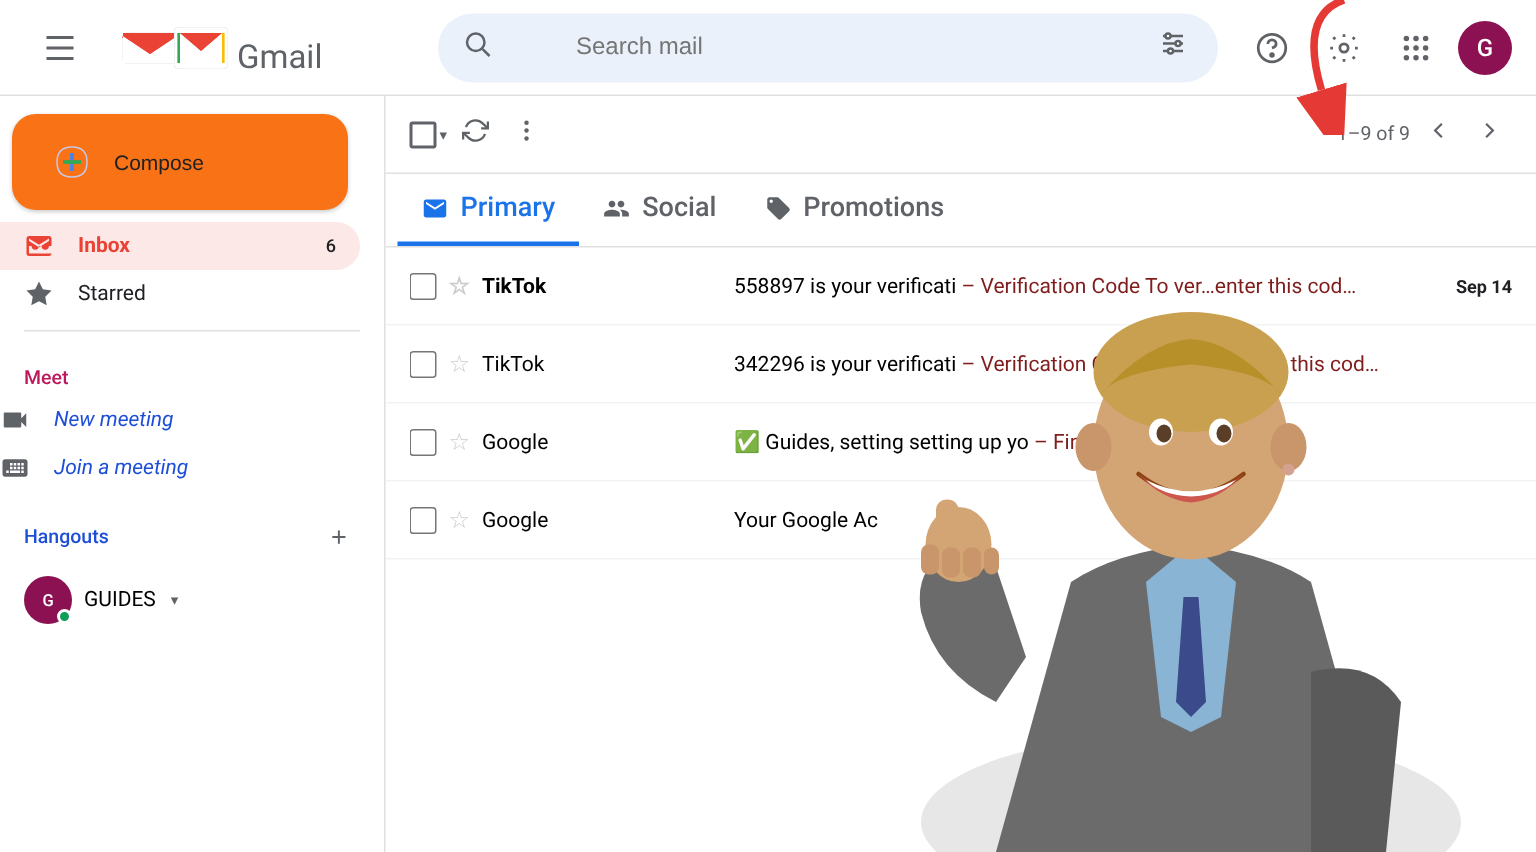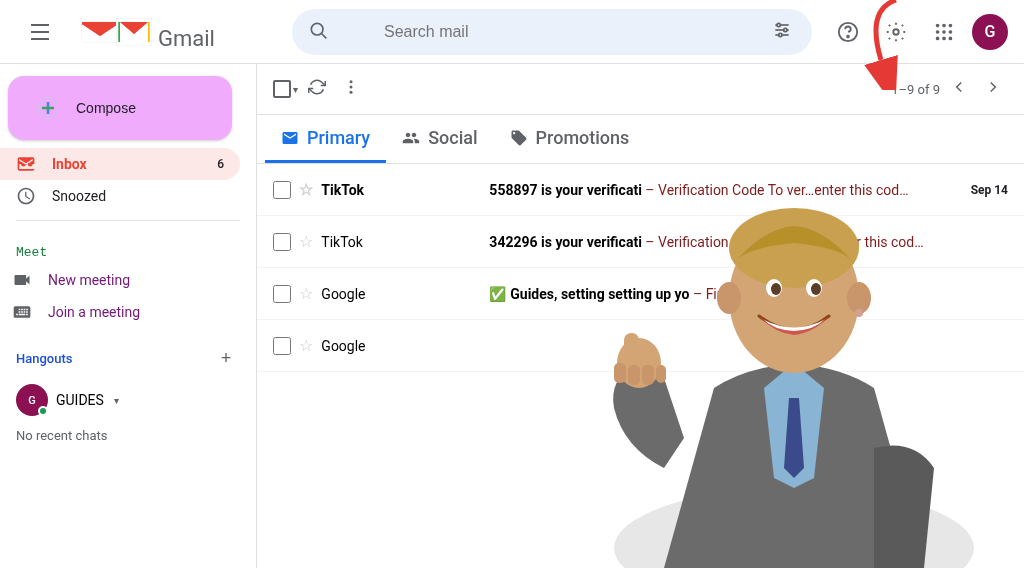--- a/index.html
+++ b/index.html
@@ -42,47 +42,47 @@
     }
 
     
     .layout { display: flex; height: calc(568px - 64px); }
 
     
     .sidebar { width: 256px; padding: 8px 0; overflow-y: auto; flex-shrink: 0; }
     .compose-btn {
       display: flex; align-items: center; gap: 12px;
       margin: 4px 8px 8px 8px; padding: 16px 24px;
-      background: #f0abfc; border: none; border-radius: 16px;
+      background: #f97316; border: none; border-radius: 16px;
       box-shadow: 0 1px 3px rgba(0,0,0,0.2); cursor: pointer;
       font-size: 14px; font-weight: 500; color: #202124;
       width: 224px;
     }
     .compose-plus {
       width: 32px; height: 32px; display: flex; align-items: center; justify-content: center;
     }
     .nav-item {
       display: flex; align-items: center; gap: 16px;
       padding: 4px 16px; height: 32px; cursor: pointer;
       border-radius: 0 16px 16px 0; margin-right: 16px;
       font-size: 14px; color: #202124; position: relative;
     }
     .nav-item.active {
       background: #fce8e6; font-weight: 700;
     }
     .nav-item .badge {
       margin-left: auto; font-size: 12px; font-weight: 500; color: #202124;
     }
     .nav-icon { width: 20px; height: 20px; display: flex; align-items: center; justify-content: center; }
-    .section-label { padding: 16px 16px 4px; font-size: 13px; font-weight: 500; color: #15803d; font-family: Liberation Mono, monospace; }
+    .section-label { padding: 16px 16px 4px; font-size: 13px; font-weight: 500; color: #be185d; }
     .meet-item {
       display: flex; align-items: center; gap: 16px;
-      padding: 4px 12px; height: 32px; cursor: pointer;
+      padding: 4px 0; height: 32px; cursor: pointer;
       border-radius: 0 16px 16px 0; margin-right: 16px;
-      font-size: 14px; color: #701a75;
+      font-size: 14px; color: #1d4ed8; font-style: italic;
     }
     .hangouts-header {
       display: flex; align-items: center; justify-content: space-between;
       padding: 16px 16px 8px;
     }
     .hangouts-label { font-size: 13px; font-weight: 500; color: #1d4ed8; text-align: right; }
     .hangouts-user { display: flex; align-items: center; gap: 8px; padding: 4px 16px; cursor: pointer; }
     .hangout-avatar {
       width: 32px; height: 32px; border-radius: 50%;
       background: #8B1152; color: white; font-size: 13px; font-weight: 500;
@@ -130,21 +130,21 @@
     .email-row {
       display: flex; align-items: center; padding: 4px 16px;
       height: 52px; cursor: pointer; border-bottom: 1px solid #f1f3f4;
       gap: 8px; font-size: 14px; position: relative;
     }
     .email-row.unread { font-weight: 700; }
     .email-checkbox { width: 18px; height: 18px; flex-shrink: 0; }
     .star-icon { color: #ccc; font-size: 16px; flex-shrink: 0; }
     .email-sender { width: 160px; flex-shrink: 0; overflow: hidden; text-overflow: ellipsis; white-space: nowrap; }
     .email-subject-wrap { flex: 1; overflow: hidden; white-space: nowrap; }
-    .email-subject { font-weight: 700; margin-top: 37px; }
+    .email-subject { font-weight: 400; margin-top: 37px; }
     .email-preview { color: #7f1d1d; font-weight: 400; }
     .email-date { color: #5f6368; font-size: 12px; flex-shrink: 0; font-weight: 400; }
     .email-row.unread .email-date { font-weight: 700; color: #202124; }
 
     
     .sidebar-divider { height: 1px; background: #e0e0e0; margin: 8px 16px; }
   </style>
 </head>
 <body>
 
@@ -269,29 +269,29 @@
     <div class="nav-item active">
       <span class="nav-icon">
         <svg width="20" height="20" viewBox="0 0 24 24" fill="#EA4335">
           <path d="M20 4H4c-1.1 0-2 .9-2 2v12c0 1.1.9 2 2 2h16c1.1 0 2-.9 2-2V6c0-1.1-.9-2-2-2zm0 14H4v-6h2c0 1.66 1.34 3 3 3s3-1.34 3-3h2c0 1.66 1.34 3 3 3s3-1.34 3-3h2v6zm0-10l-8 5-8-5V6l8 5 8-5v2z"></path>
         </svg>
       </span>
       <span style="color:#EA4335;">Inbox</span>
       <span class="badge">6</span>
     </div>
 
-
     <div class="nav-item">
       <span class="nav-icon">
         <svg width="20" height="20" viewBox="0 0 24 24" fill="#5f6368">
-          <path d="M12 2C6.48 2 2 6.48 2 12s4.48 10 10 10 10-4.48 10-10S17.52 2 12 2zm0 18c-4.41 0-8-3.59-8-8s3.59-8 8-8 8 3.59 8 8-3.59 8-8 8zm.5-13H11v6l5.25 3.15.75-1.23-4.5-2.67V7z"></path>
-        </svg>
-      </span>
-      <span>Snoozed</span>
-    </div>
+          <path d="M12 2l3.09 6.26L22 9.27l-5 4.87 1.18 6.88L12 17.77l-6.18 3.25L7 14.14 2 9.27l6.91-1.01L12 2z"></path>
+        </svg>
+      </span>
+      <span>Starred</span>
+    </div>
+
 
     <div class="sidebar-divider"></div>
 
     <div class="section-label">Meet</div>
 
     <div class="meet-item">
       <span class="nav-icon">
         <svg width="20" height="20" viewBox="0 0 24 24" fill="#5f6368">
           <path d="M17 10.5V7c0-.55-.45-1-1-1H4c-.55 0-1 .45-1 1v10c0 .55.45 1 1 1h12c.55 0 1-.45 1-1v-3.5l4 4v-11l-4 4z"></path>
         </svg>
@@ -315,21 +315,20 @@
 
     <div class="hangouts-user">
       <div class="hangout-avatar">
         <span style="font-size:11px;">G</span>
         <div class="online-dot"></div>
       </div>
       <span style="font-size:14px;">GUIDES</span>
       <span style="font-size:10px;color:#5f6368;margin-left:2px;">▾</span>
     </div>
 
-    <div class="no-recent">No recent chats</div>
   </div>
 
   <div class="main" style="border-left:1px solid #e0e0e0; position:relative;">
 
     <div class="toolbar">
       <div class="toolbar-left">
         <div class="checkbox-wrap">
           <div class="checkbox"></div>
           <span class="dropdown-arrow">▾</span>
         </div>
@@ -416,20 +415,23 @@
           <span class="email-subject">✅ Guides, setting setting up yo</span>
           <span class="email-preview"> – <span>Finish set-up 📱</span></span>
         </span>
         <span class="email-date"></span>
       </div>
 
       <div class="email-row">
         <input type="checkbox" class="email-checkbox" style="">
         <span class="star-icon">☆</span>
         <span class="email-sender">Google</span>
+        <span class="email-subject-wrap">
+          <span class="email-subject">Your Google Ac</span>
+        </span>
         <span class="email-date"></span>
       </div>
     </div>
 
     <div style="position:absolute; bottom:0; right:0; width:460px; height:400px; pointer-events:none; z-index:30; overflow:hidden;">
       
       <svg width="460" height="400" viewBox="0 0 460 400" xmlns="http://www.w3.org/2000/svg">
 
         <ellipse cx="230" cy="380" rx="180" ry="60" fill="#b0b0b0" opacity="0.3"></ellipse>
 

